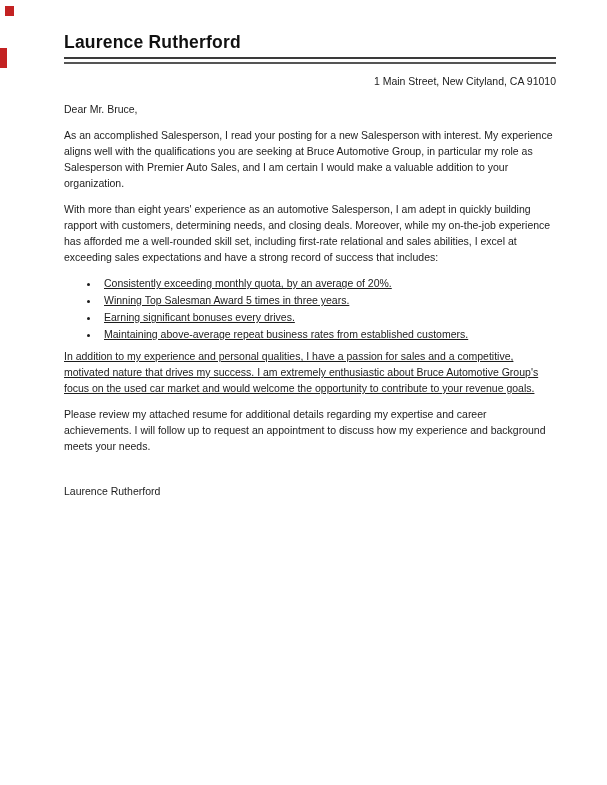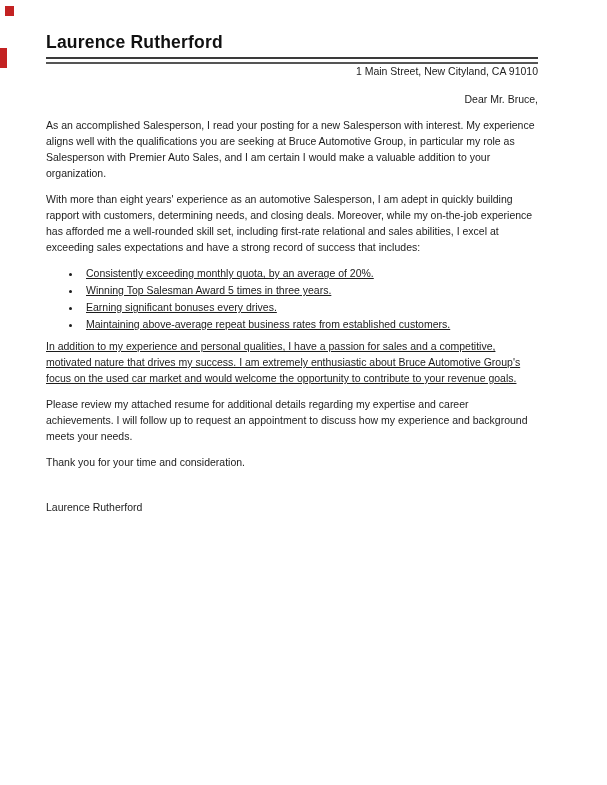--- a/index.html
+++ b/index.html
@@ -11,48 +11,48 @@
     font-family: "Liberation Sans", sans-serif;
     color: #1c1c1c;
     overflow: hidden;
   }
   .red-mark { position: absolute; background: #c32222; }
   .red-mark.square { left: 5px; top: 6px; width: 9px; height: 10px; }
   .red-mark.bar { left: 0px; top: 48px; width: 7px; height: 20px; }
 
   .content {
     position: absolute;
-    left: 46px;
+    left: 64px;
     top: 0;
     width: 492px;
   }
   .author-name {
     margin: 32px 0 0 0;
     font-size: 17.5px;
     font-weight: bold;
     color: #111111;
     line-height: 21px;
     letter-spacing: 0.2px;
   }
   .double-rule { margin-top: 4px; }
   .double-rule .line-top { height: 2px; background: #3a3a3a; }
   .double-rule .line-gap { height: 3px; }
   .double-rule .line-bottom { height: 2px; background: #555555; }
 
   .contact-block {
-    margin-top: 0;
+    margin-top: 10px;
     text-align: right;
     font-size: 10.5px;
     line-height: 15px;
     color: #222222;
   }
 
   .body-text { font-size: 10.5px; line-height: 16px; color: #1c1c1c; }
   .body-text p { margin: 10px 0; }
-  p.salutation { margin-top: 12px; text-align: right; }
+  p.salutation { margin-top: 12px; }
   ul.achievements {
     margin: 10px 0 2px 0;
     padding-left: 36px;
     list-style-type: disc;
     text-decoration: underline;
   }
   ul.achievements li { line-height: 17px; padding-left: 4px; }
   p.after-list { margin-top: 5px; text-decoration: underline; }
   p.signature { margin-top: 29px; }
 </style>
@@ -89,20 +89,19 @@
         <li>Consistently exceeding monthly quota, by an average of 20%.</li>
         <li>Winning Top Salesman Award 5 times in three years.</li>
         <li>Earning significant bonuses every drives.</li>
         <li>Maintaining above-average repeat business rates from established customers.</li>
       </ul>
 
       <p class="after-list">In addition to my experience and personal qualities, I have a passion for sales and a competitive, motivated nature that drives my success. I am extremely enthusiastic about Bruce Automotive Group's focus on the used car market and would welcome the opportunity to contribute to your revenue goals.</p>
 
       <p>Please review my attached resume for additional details regarding my expertise and career achievements. I will follow up to request an appointment to discuss how my experience and background meets your needs.</p>
 
-      <p>Thank you for your time and consideration.</p>
 
 
       <p class="signature">Laurence Rutherford</p>
     </div>
 
   </div>
 </div>
 
 </body></html>

